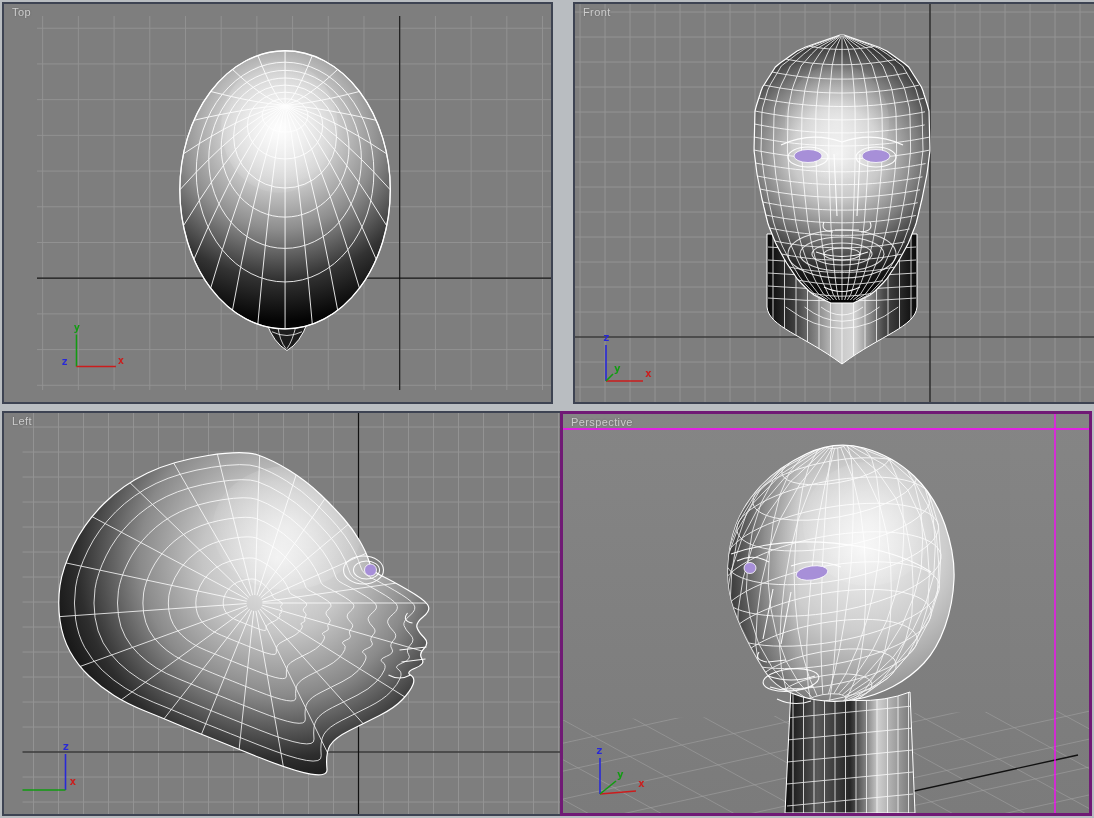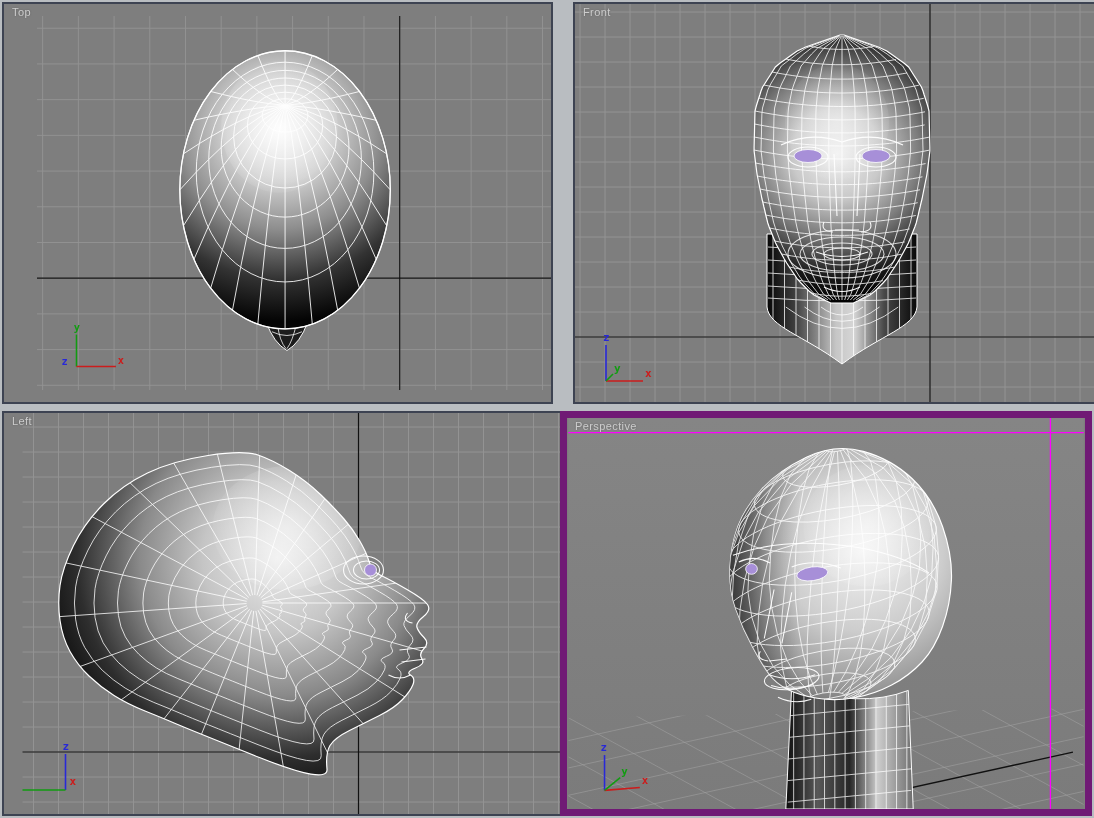--- a/index.html
+++ b/index.html
@@ -1,19 +1,19 @@
 <!DOCTYPE html>
 <html><head>
 <meta charset="utf-8">
 <style>
   html,body{margin:0;padding:0;background:#888;}
   .stage{position:relative;width:1094px;height:818px;background:#b9bdc1;overflow:hidden;
          font-family:"Liberation Sans",sans-serif;}
   .vp{position:absolute;box-sizing:border-box;border:2px solid #3d4352;background:#7e7e7e;}
-  .vp.active{border:7px solid #701a75;}
+  .vp.active{border:3px solid #701a75;}
   .vp svg{display:block;width:100%;height:100%;}
   .vp-label{position:absolute;top:2px;left:8px;font-size:11px;letter-spacing:.4px;
             color:#cdcdcd;z-index:5;cursor:default;user-select:none;
             text-shadow:0 0 2px rgba(0,0,0,.25);}
   #vp-top{left:2px;top:2px;width:551px;height:402px;padding-left:33px;}
   #vp-front{left:560px;top:2px;width:532px;height:402px;margin-left:13px;}
   #vp-left{left:2px;top:411px;width:588px;height:405px;text-align:right;}
   #vp-persp{left:560px;top:411px;width:532px;height:405px;}
 </style>
 </head>

